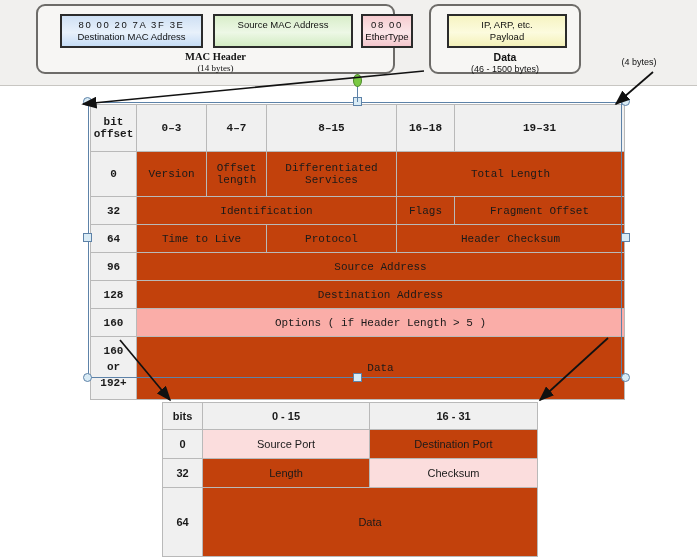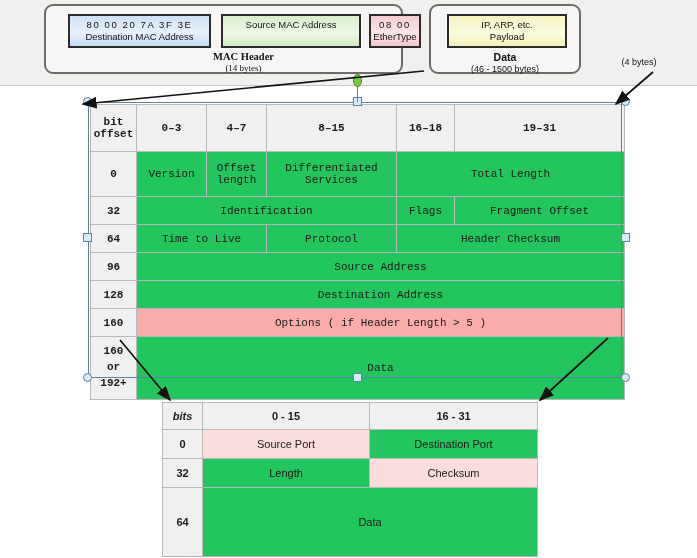--- a/index.html
+++ b/index.html
@@ -86,21 +86,21 @@
     table-layout: fixed;
     background: #fbfbfb;
     font-size: 11px;
     color: #1a1a1a;
   }
   .pkt-table td {
     border: 1px solid #b9b9b9;
     text-align: center;
     vertical-align: middle;
     padding: 0 2px;
-    background: #22c55e;
+    background: #c2410c;
   }
   .pkt-table td.hdr {
     background: #f0f0f0;
     font-weight: bold;
   }
   .pkt-table td.off {
     background: #f0f0f0;
     font-weight: bold;
   }
   .pkt-table td.hot {
@@ -176,21 +176,21 @@
     left: 0; top: 0;
     width: 697px; height: 558px;
     pointer-events: none;
   }
 </style>
 </head>
 <body>
 
 <div id="ethernet-panel">
 
-  <div class="frame-group" style="left:44px; width:359px;padding-left:20px;">
+  <div class="frame-group" style="left:36px; width:359px;">
     <div class="field-box blue-fill" style="left:22px; top:8px; width:143px; height:34px;">
       <div class="hexline">80  00  20  7A  3F  3E</div>
       <div class="namel">Destination MAC Address</div>
     </div>
     <div class="field-box green-fill" style="left:175px; top:8px; width:140px; height:34px;">
       <div class="namel">Source MAC Address</div>
     </div>
     <div class="field-box red-fill" style="left:323px; top:8px; width:52px; height:34px;">
       <div class="hexline">08  00</div>
       <div class="namel">EtherType</div>
@@ -309,21 +309,21 @@
 
 <div id="udp-wrap">
   <table id="udp-table" class="pkt-table">
     <colgroup>
       <col style="width:40px">
       <col style="width:167px">
       <col style="width:168px">
     </colgroup>
     <tbody>
       <tr>
-        <td class="hdr" style="height:26px;font-style:italic;">bits</td>
+        <td class="hdr" style="height:26px;">bits</td>
         <td class="hdr">0 - 15</td>
         <td class="hdr">16 - 31</td>
       </tr>
       <tr>
         <td class="off" style="height:28px;">0</td>
         <td class="hot-light">Source Port</td>
         <td>Destination Port</td>
       </tr>
       <tr>
         <td class="off" style="height:28px;">32</td>

